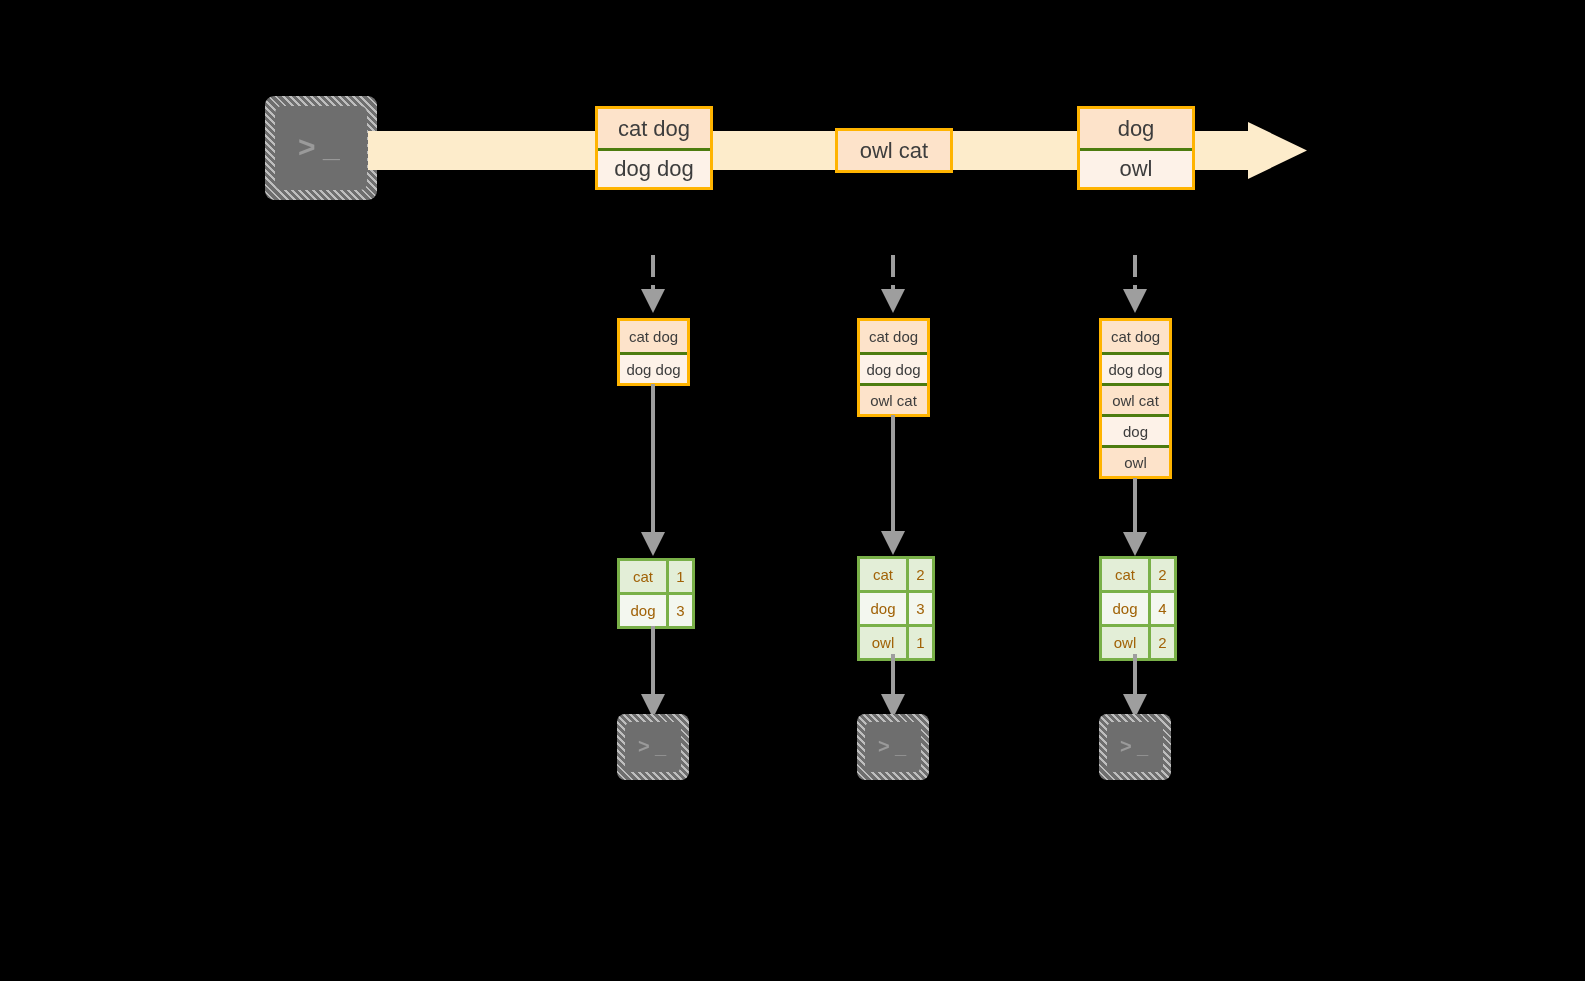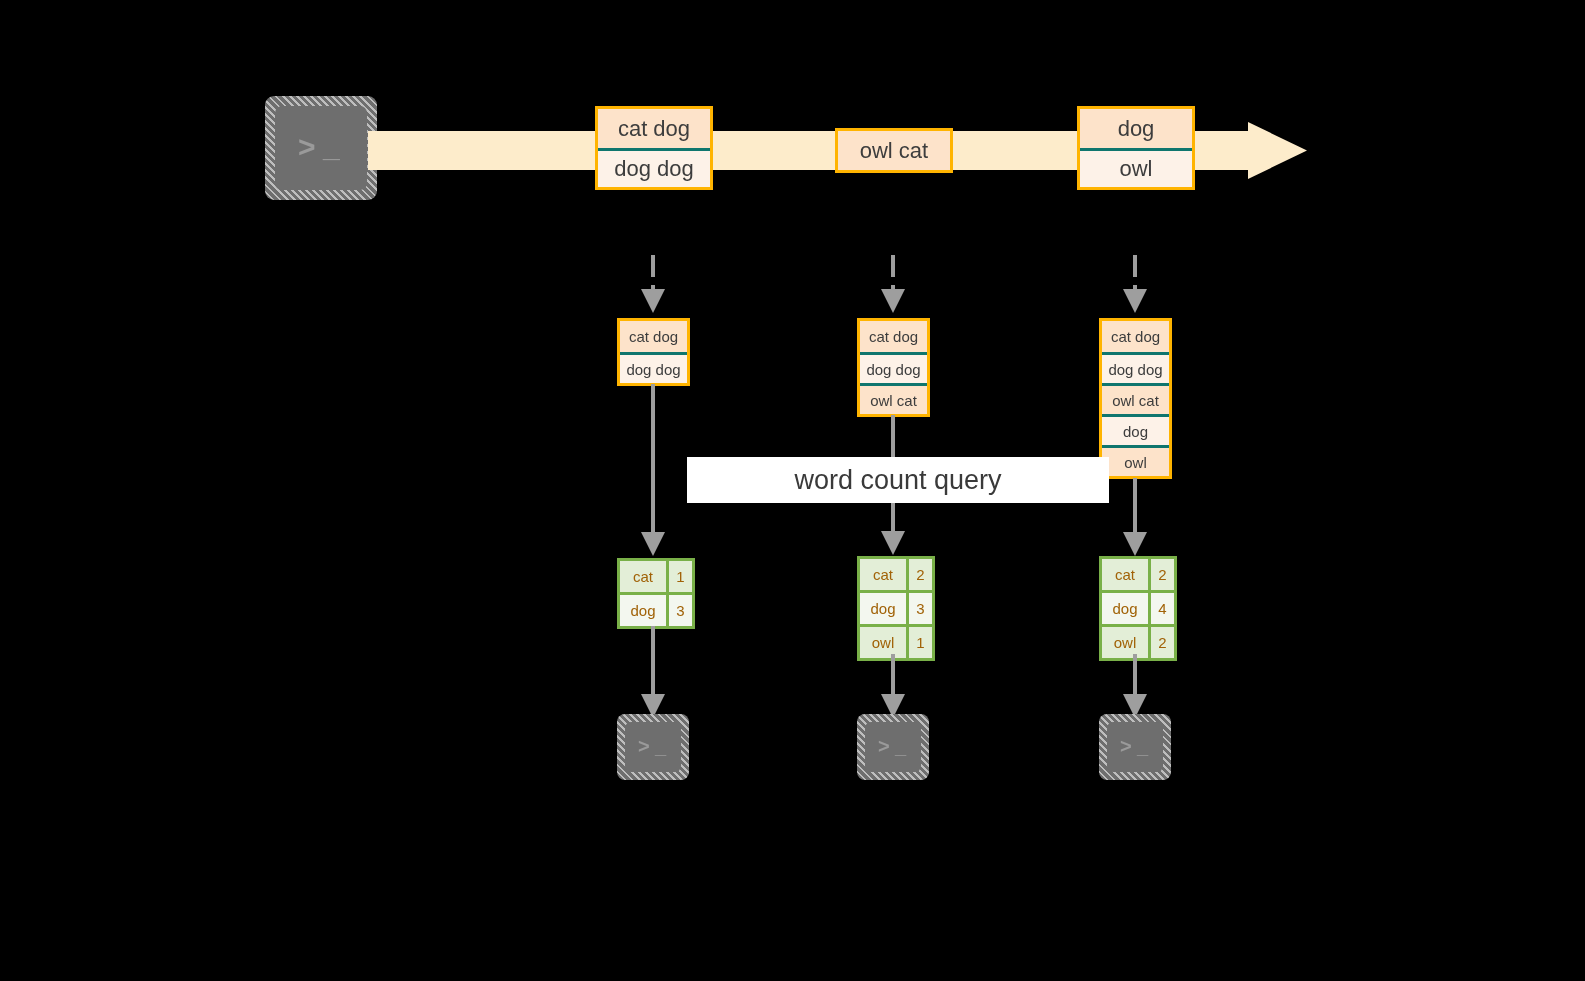--- a/index.html
+++ b/index.html
@@ -73,21 +73,21 @@
   .ebox .row {
     box-sizing: border-box;
     display: flex;
     align-items: center;
     justify-content: center;
     color: #3d3d3d;
     white-space: nowrap;
   }
   .ebox .row.shade-a { background: #fde3ca; }
   .ebox .row.shade-b { background: #fdf2e8; }
-  .ebox .row + .row { border-top: 3px solid #0f766e; }
+  .ebox .row + .row { border-top: 3px solid #4d7c0f; }
 
   .ebox.big .row { height: 39px; font-size: 22px; }
   .ebox.big { width: 118px; }
 
   .ebox.state .row { height: 31px; font-size: 15px; }
   .ebox.state { width: 73px; }
 
   
   .gtable {
     position: absolute;
@@ -307,17 +307,14 @@
     </svg>
   </div>
 
   <div class="terminal small" style="left:1099px; top:714px;">
     <div class="screen">
       <span class="prompt chev">&gt;</span>
       <span class="prompt usc">_</span>
     </div>
   </div>
 
-  <div class="label-band">
-    <span class="txt">word count query</span>
-  </div>
 
 </div>
 
 </body></html>

